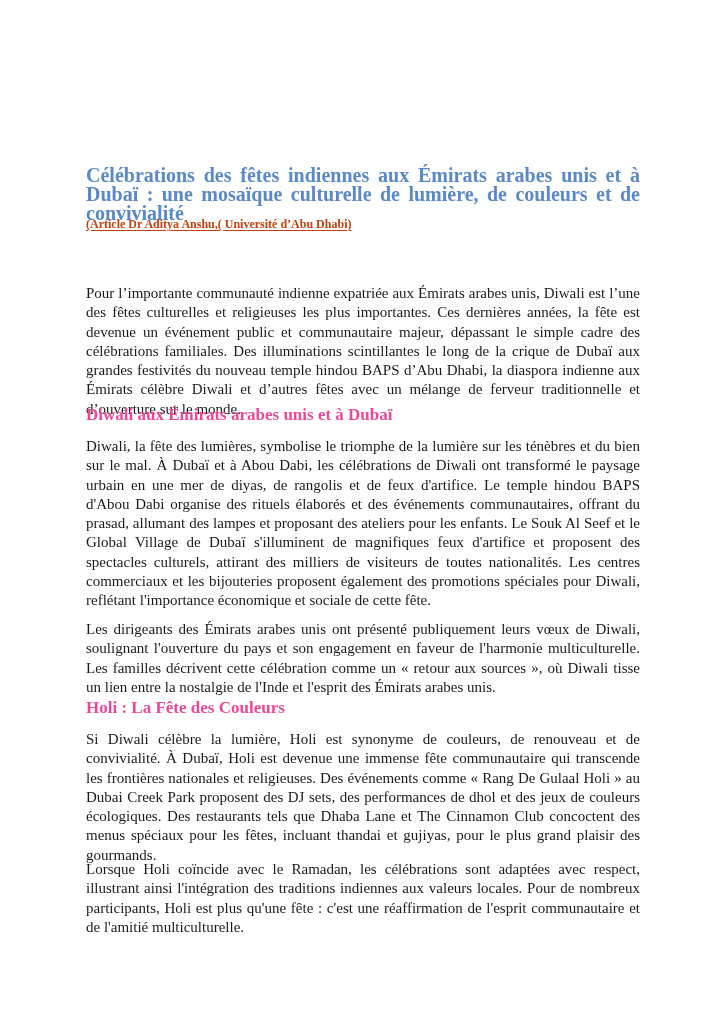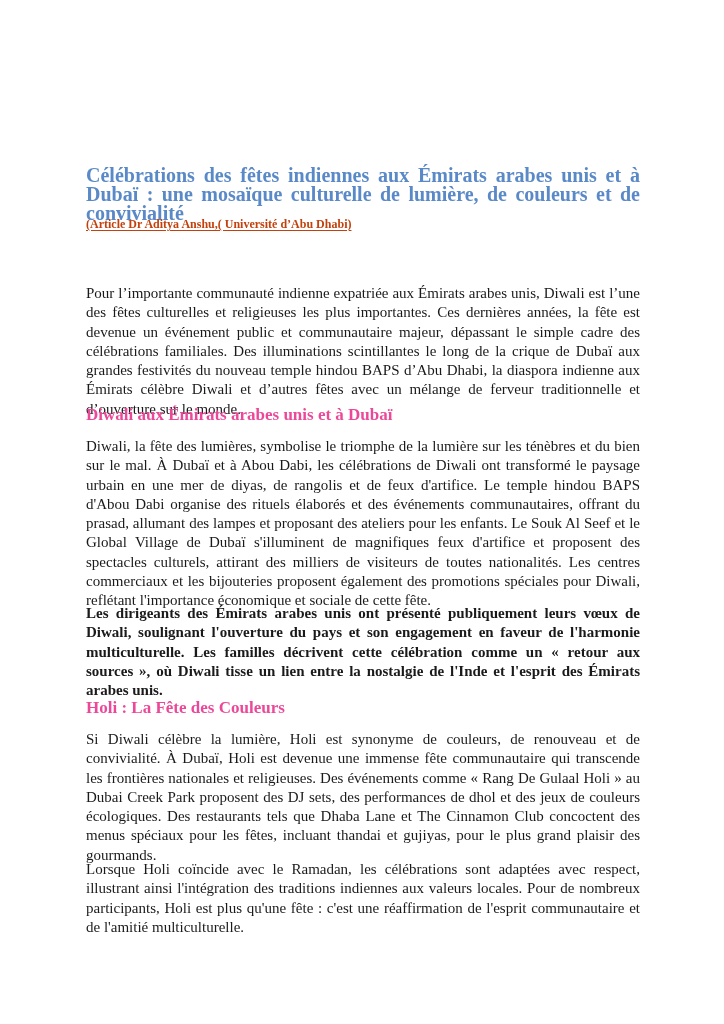--- a/index.html
+++ b/index.html
@@ -70,18 +70,18 @@
 <body>
 
 <div class="page">
   <h1 class="title">Célébrations des fêtes indiennes aux Émirats arabes unis et à Dubaï : une mosaïque culturelle de lumière, de couleurs et de convivialité</h1>
   <p class="byline">(Article Dr Aditya Anshu,( Université d’Abu Dhabi)</p>
 
   <p class="para" style="top:284px;">Pour l’importante communauté indienne expatriée aux Émirats arabes unis, Diwali est l’une des fêtes culturelles et religieuses les plus importantes. Ces dernières années, la fête est devenue un événement public et communautaire majeur, dépassant le simple cadre des célébrations familiales. Des illuminations scintillantes le long de la crique de Dubaï aux grandes festivités du nouveau temple hindou BAPS d’Abu Dhabi, la diaspora indienne aux Émirats célèbre Diwali et d’autres fêtes avec un mélange de ferveur traditionnelle et d’ouverture sur le monde.</p>
 
   <h2 class="h2" style="top:405px;">Diwali aux Émirats arabes unis et à Dubaï</h2>
   <p class="para" style="top:437px;">Diwali, la fête des lumières, symbolise le triomphe de la lumière sur les ténèbres et du bien sur le mal. À Dubaï et à Abou Dabi, les célébrations de Diwali ont transformé le paysage urbain en une mer de diyas, de rangolis et de feux d'artifice. Le temple hindou BAPS d'Abou Dabi organise des rituels élaborés et des événements communautaires, offrant du prasad, allumant des lampes et proposant des ateliers pour les enfants. Le Souk Al Seef et le Global Village de Dubaï s'illuminent de magnifiques feux d'artifice et proposent des spectacles culturels, attirant des milliers de visiteurs de toutes nationalités. Les centres commerciaux et les bijouteries proposent également des promotions spéciales pour Diwali, reflétant l'importance économique et sociale de cette fête.</p>
-  <p class="para" style="top:604px;font-weight:bold;">Les dirigeants des Émirats arabes unis ont présenté publiquement leurs vœux de Diwali, soulignant l'ouverture du pays et son engagement en faveur de l'harmonie multiculturelle. Les familles décrivent cette célébration comme un « retour aux sources », où Diwali tisse un lien entre la nostalgie de l'Inde et l'esprit des Émirats arabes unis.</p>
+  <p class="para" style="top:620px;">Les dirigeants des Émirats arabes unis ont présenté publiquement leurs vœux de Diwali, soulignant l'ouverture du pays et son engagement en faveur de l'harmonie multiculturelle. Les familles décrivent cette célébration comme un « retour aux sources », où Diwali tisse un lien entre la nostalgie de l'Inde et l'esprit des Émirats arabes unis.</p>
 
   <h2 class="h2" style="top:698px;">Holi : La Fête des Couleurs</h2>
   <p class="para" style="top:730px;">Si Diwali célèbre la lumière, Holi est synonyme de couleurs, de renouveau et de convivialité. À Dubaï, Holi est devenue une immense fête communautaire qui transcende les frontières nationales et religieuses. Des événements comme « Rang De Gulaal Holi » au Dubai Creek Park proposent des DJ sets, des performances de dhol et des jeux de couleurs écologiques. Des restaurants tels que Dhaba Lane et The Cinnamon Club concoctent des menus spéciaux pour les fêtes, incluant thandai et gujiyas, pour le plus grand plaisir des gourmands.</p>
   <p class="para" style="top:828px;margin-top:32px;">Lorsque Holi coïncide avec le Ramadan, les célébrations sont adaptées avec respect, illustrant ainsi l'intégration des traditions indiennes aux valeurs locales. Pour de nombreux participants, Holi est plus qu'une fête : c'est une réaffirmation de l'esprit communautaire et de l'amitié multiculturelle.</p>
 </div>
 
 </body></html>

